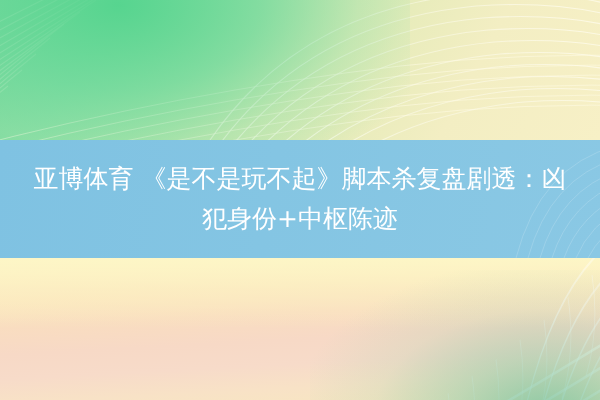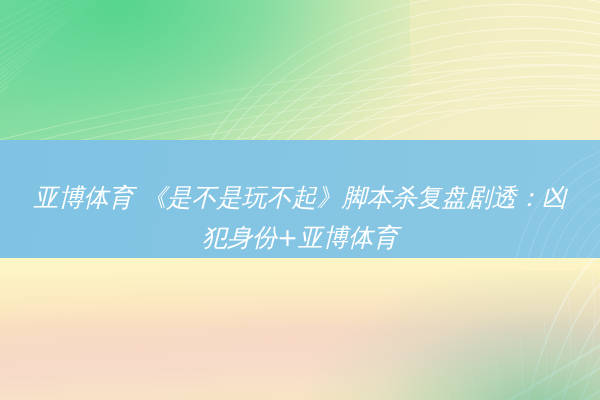--- a/index.html
+++ b/index.html
@@ -109,23 +109,22 @@
   
   #title-banner {
     position: absolute;
     left: 0;
     top: 140px;
     width: 600px;
     height: 118px;
     background: linear-gradient(100deg, #7fc2e2 0%, #84c5e3 45%, #8ac8e4 100%);
     overflow: hidden;
     display: flex;
-    align-items: flex-end;
+    align-items: center;
     justify-content: center;
-    font-style: italic;
   }
   #title-banner .banner-arcs {
     position: absolute;
     right: -10px;
     top: 0;
     width: 190px;
     height: 118px;
     pointer-events: none;
     opacity: 0.55;
   }
@@ -217,21 +216,21 @@
         <path d="M 200 30 Q 140 50 120 118"></path>
         <path d="M 202 42 Q 150 62 132 118"></path>
         <path d="M 204 54 Q 160 74 144 118"></path>
         <path d="M 206 66 Q 170 84 156 118"></path>
         <path d="M 208 78 Q 180 94 168 118"></path>
       </g>
     </svg>
 
     <div id="title-text">
       <span>亚博体育 《是不是玩不起》脚本杀复盘剧透：凶</span><br>
-      <span>犯身份+亚博体育</span>
+      <span>犯身份+中枢陈迹</span>
     </div>
   </div>
 
   <div class="band" id="bottom-band">
     <svg class="arcs" viewBox="0 0 600 142" preserveAspectRatio="none">
       <defs>
         <linearGradient id="fadeBot" x1="0" y1="0" x2="1" y2="0.4">
           <stop offset="0%" stop-color="#ffffff" stop-opacity="0.75"></stop>
           <stop offset="55%" stop-color="#fffaf0" stop-opacity="0.72"></stop>
           <stop offset="100%" stop-color="#fffaf0" stop-opacity="0.58"></stop>

